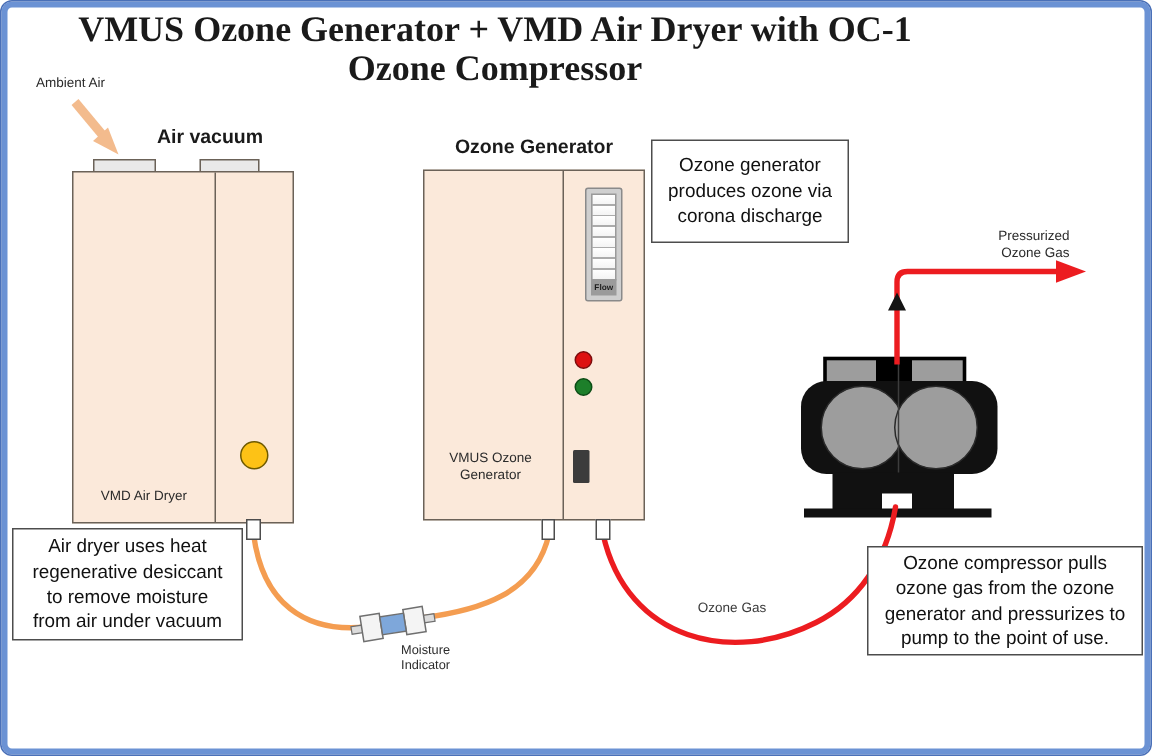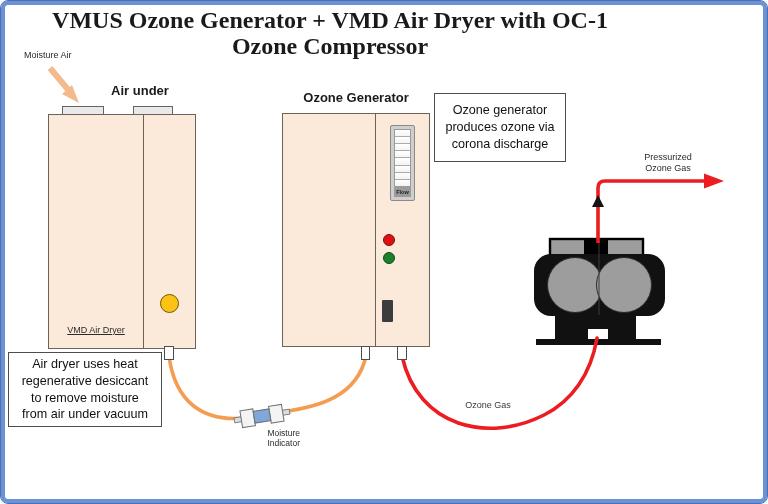--- a/index.html
+++ b/index.html
@@ -57,34 +57,34 @@
 </head>
 <body>
 
 <div class="canvas">
 
   <div class="frame"></div>
 
   <div class="title">VMUS Ozone Generator + VMD Air Dryer with OC-1
 Ozone Compressor</div>
 
-  <div class="smalllabel" style="left:24px;top:50px;">Moisture Air</div>
+  <div class="smalllabel" style="left:24px;top:50px;">Ambient Air</div>
 
-  <div class="heading" style="left:90px;top:84px;width:100px;">Air under</div>
+  <div class="heading" style="left:90px;top:84px;width:100px;">Air vacuum</div>
 
   <div class="tab" style="left:62px;top:106px;width:40px;height:8px;"></div>
   <div class="tab" style="left:133px;top:106px;width:38px;height:8px;"></div>
 
   <div class="unitbox" style="left:48px;top:114px;width:146px;height:233px;">
     <div class="divider" style="left:94px;"></div>
   </div>
 
   <div class="circle-ind"></div>
 
-  <div class="smalllabel" style="left:55px;top:325px;width:82px;text-align:center;text-decoration:underline;">VMD Air Dryer</div>
+  <div class="smalllabel" style="left:55px;top:325px;width:82px;text-align:center;">VMD Air Dryer</div>
 
   <div class="nozzle" style="left:164px;top:346px;"></div>
 
   <div class="callout" style="left:8px;top:352px;width:152px;height:73px;">Air dryer uses heat
 regenerative desiccant
 to remove moisture
 from air under vacuum</div>
 
   <div class="smalllabel" style="left:230px;top:428px;width:70px;text-align:right;font-size:8.5px;">Moisture
 Indicator</div>
@@ -97,34 +97,40 @@
 
   <div class="flowmeter">
     <div class="tube"></div>
     <div class="floor">Flow</div>
   </div>
 
   <div class="led red" style="left:383px;top:234px;"></div>
   <div class="led green" style="left:383px;top:252px;"></div>
   <div class="switch" style="left:382px;top:300px;"></div>
 
+  <div class="smalllabel" style="left:287px;top:300px;width:80px;text-align:center;">VMUS Ozone
+Generator</div>
 
   <div class="nozzle" style="left:361px;top:346px;width:7px;"></div>
   <div class="nozzle" style="left:397px;top:346px;"></div>
 
   <div class="callout" style="left:434px;top:93px;width:130px;height:67px;">Ozone generator
 produces ozone via
 corona discharge</div>
 
-  <div class="smalllabel" style="left:623px;top:152px;width:90px;text-align:center;">Pressurized
+  <div class="smalllabel" style="left:623px;top:152px;width:90px;text-align:right;">Pressurized
 Ozone Gas</div>
 
 
   <div class="smalllabel gaslabel" style="left:455px;top:400px;width:66px;text-align:center;">Ozone Gas</div>
 
+  <div class="callout" style="left:578px;top:364px;width:182px;height:71px;">Ozone compressor pulls
+ozone gas from the ozone
+generator and pressurizes to
+pump to the point of use.</div>
 
   <svg class="overlay" width="768" height="504" viewBox="0 0 768 504">
 
     <g>
       <path d="M50,68 L70,92" style="stroke:var(--arrow_orange);" stroke-width="6" fill="none"></path>
       <polygon points="79,103 62,94 72,85" style="fill:var(--arrow_orange);"></polygon>
     </g>
 
     <path d="M169,356 C175,402 203,422 244,418" style="stroke:var(--orange_tube);" stroke-width="3.6" fill="none" stroke-linecap="round"></path>
     <path d="M281,412 C320,407 357,396 366,356" style="stroke:var(--orange_tube);" stroke-width="3.6" fill="none" stroke-linecap="round"></path>

